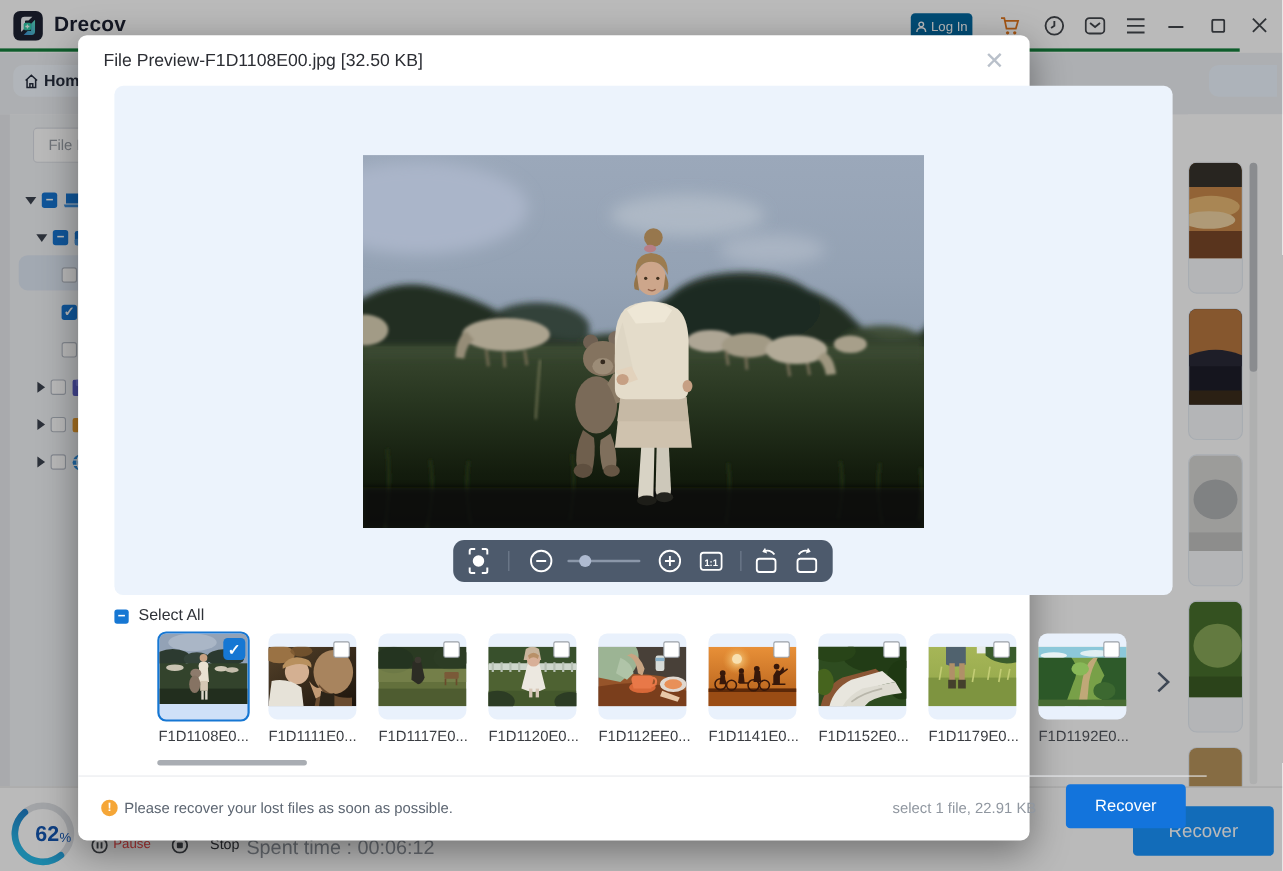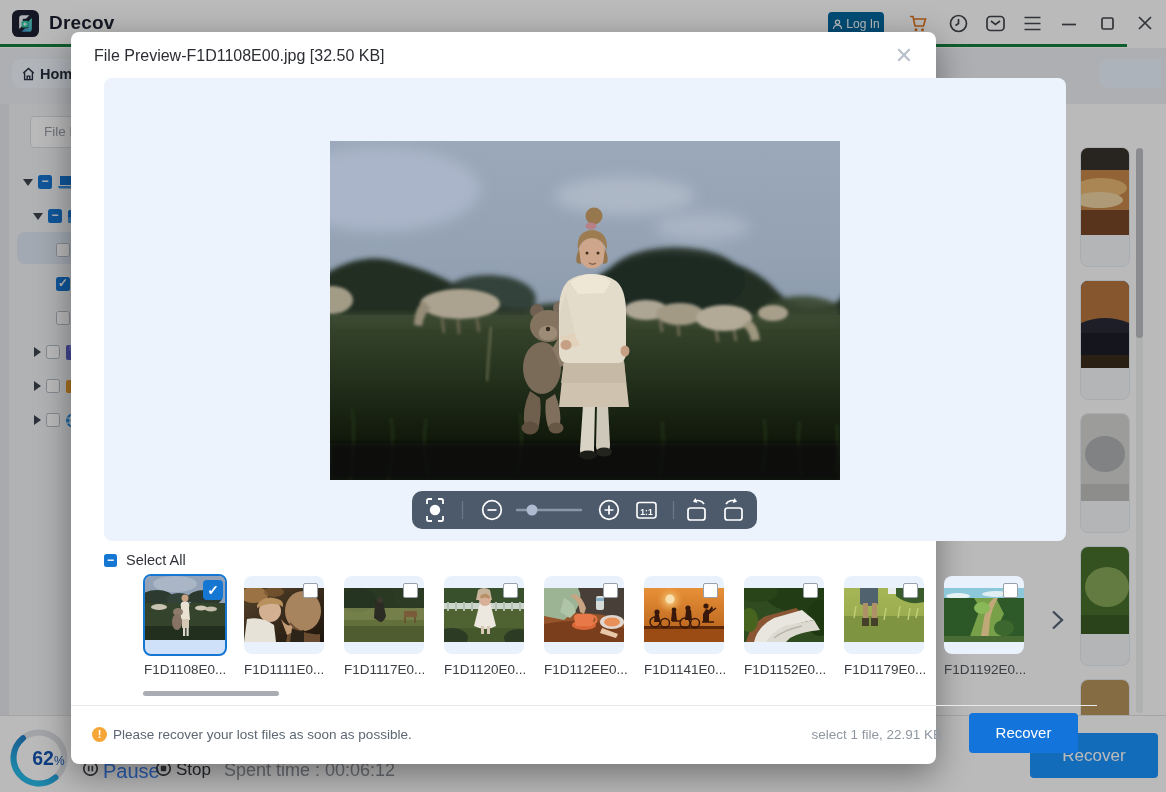--- a/index.html
+++ b/index.html
@@ -220,26 +220,26 @@
         </defs>
       <circle cx="29" cy="29" r="25.5" fill="#fff" stroke="#dfe1e5" stroke-width="6"></circle>
       <circle cx="29" cy="29" r="25.5" fill="none" stroke="url(#pg)" stroke-width="6" stroke-linecap="round" stroke-dasharray="80 81" transform="rotate(50 29 29)"></circle>
       <text x="33" y="35.5" font-size="19.5" font-weight="bold" fill="#1457b2" font-family="Liberation Sans" text-anchor="middle">62</text>
       <text x="44" y="36" font-size="12" fill="#1457b2" font-family="Liberation Sans">%</text>
     </svg>
     <svg class="abs" style="left:83px;top:45px" width="15" height="15" viewBox="0 0 15 15">
         <circle cx="7.5" cy="7.5" r="6.7" class="ic" stroke-width="1.4"></circle>
         <path d="M5.7 4.7 V10.3 M9.3 4.7 V10.3" class="ic" stroke-width="1.4"></path>
       </svg>
-    <div class="abs" style="left:103px;top:44px;font-size:20px;color:#3b82f6">Pause</div>
+    <div class="abs" style="left:103px;top:44px;font-size:12px;color:#ef4444">Pause</div>
     <svg class="abs" style="left:156px;top:45px" width="15" height="15" viewBox="0 0 15 15">
         <circle cx="7.5" cy="7.5" r="6.7" class="ic" stroke-width="1.4"></circle>
         <rect x="4.8" y="4.8" width="5.4" height="5.4" rx="1" fill="#43464c"></rect>
       </svg>
-    <div class="abs" style="left:176px;top:44px;font-size:17px;color:#33363c">Stop</div>
+    <div class="abs" style="left:191px;top:44px;font-size:13px;color:#33363c">Stop</div>
     <div class="abs" style="left:224px;top:44px;font-size:18px;color:#8f959d">Spent time : 00:06:12</div>
     <div class="recbtn" style="left:1030px;top:17px;width:128px;height:45px;font-size:17px;line-height:45px;background:#1a94fe">Recover</div>
   </div>
 </div>
 <div id="dim"></div>
 
 <div id="modal">
   <div id="mtitle">File Preview-F1D1108E00.jpg [32.50 KB]</div>
   <div id="mclose">✕</div>
   <div id="pvpanel">

